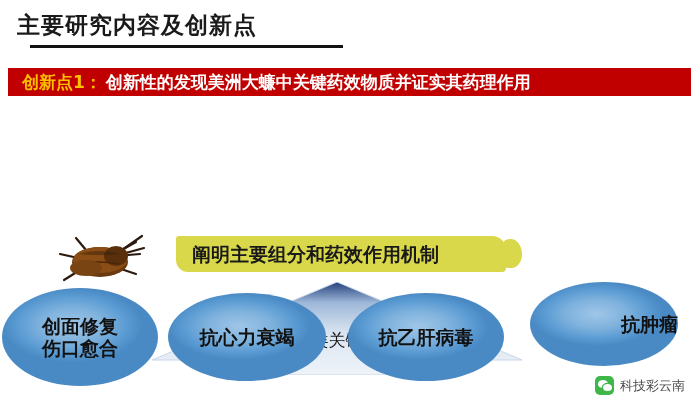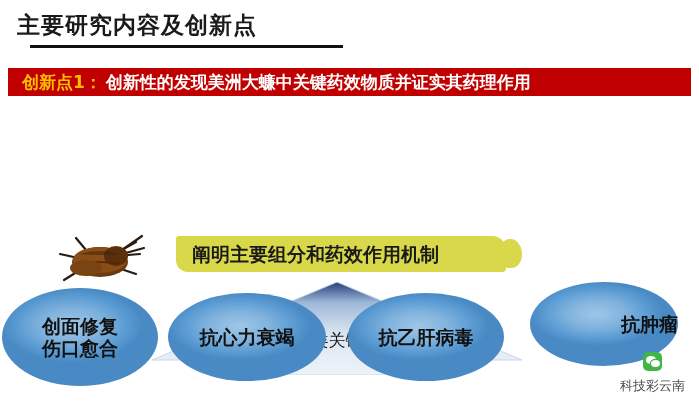--- a/index.html
+++ b/index.html
@@ -158,21 +158,20 @@
   .node-4 { left: 530px; top: 282px; width: 148px; height: 84px; justify-content: flex-end; }
 
   
   .footer {
     position: absolute;
     right: 14px;
     bottom: 10px;
     display: flex;
     align-items: center;
     gap: 6px;
-    flex-direction: column;
   }
   .wechat-icon {
     width: 19px;
     height: 19px;
     background: #3eb649;
     border-radius: 5px;
     position: relative;
     flex: 0 0 auto;
   }
   .wechat-icon::before {

